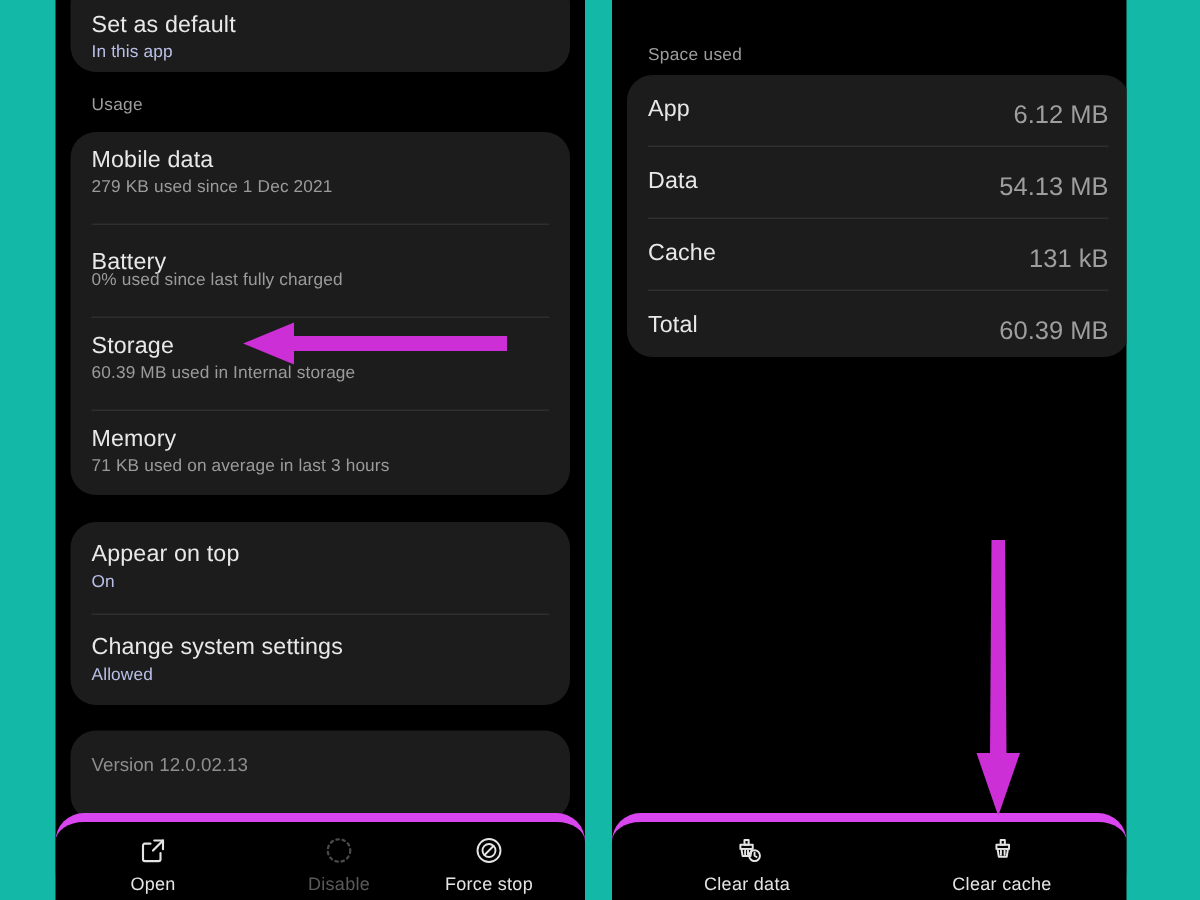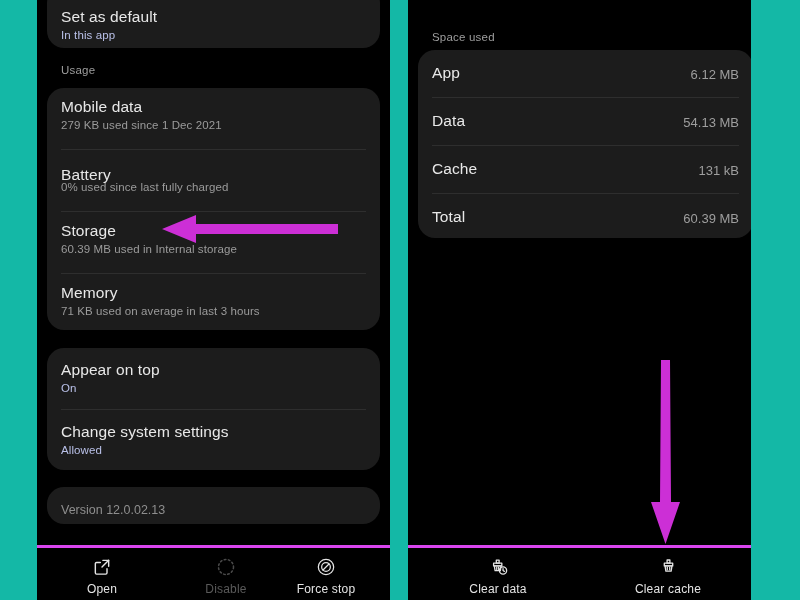--- a/index.html
+++ b/index.html
@@ -63,21 +63,21 @@
     left: 14px;
     color: #9b9b9b;
     font-size: 11.5px;
     letter-spacing: 0.1px;
   }
   .row .sub.accent { color: #b9c0e8; }
   .row .value {
     position: absolute;
     right: 14px;
     color: #9e9e9e;
-    font-size: 13px;
+    font-size: 17px;
   }
   .divider {
     position: absolute;
     left: 14px;
     right: 14px;
     height: 1px;
     background: #2e2e2e;
   }
 
   .section-label {
@@ -94,21 +94,22 @@
     color: #8e8e8e;
     font-size: 12.5px;
   }
 
   
   .bottombar {
     position: absolute;
     left: 0; right: 0; bottom: 0;
     height: 52px;
     background: #000000;
-    border-top: 3px solid #d946ef;
+    border-top: 6px solid #d946ef;
+    border-radius: 19px;
   }
   .action {
     position: absolute;
     bottom: 4px;
     width: 110px;
     text-align: center;
   }
   .action .ico {
     display: block;
     height: 22px;
@@ -174,21 +175,21 @@
           <div class="title" style="top:13px;">Appear on top</div>
           <div class="sub accent" style="top:34px;">On</div>
         </div>
         <div class="divider" style="top:61px;"></div>
         <div class="row" style="top:62px; height:60px;">
           <div class="title" style="top:13px;">Change system settings</div>
           <div class="sub accent" style="top:34px;">Allowed</div>
         </div>
       </div>
 
-      <div class="card" style="top:487px; height:37px;">
+      <div class="card" style="top:487px; height:60px;">
         <div class="version-text" style="top:16px; left:14px;">Version 12.0.02.13</div>
       </div>
 
     </div>
 
     <div class="bottombar">
       <div class="action" style="left:10px;">
         <span class="ico">
           <svg width="20" height="20" viewBox="0 0 24 24" fill="none" stroke="#e4e4e4" stroke-width="1.7" stroke-linecap="round" stroke-linejoin="round">
             <path d="M13 4h7v7"></path>

